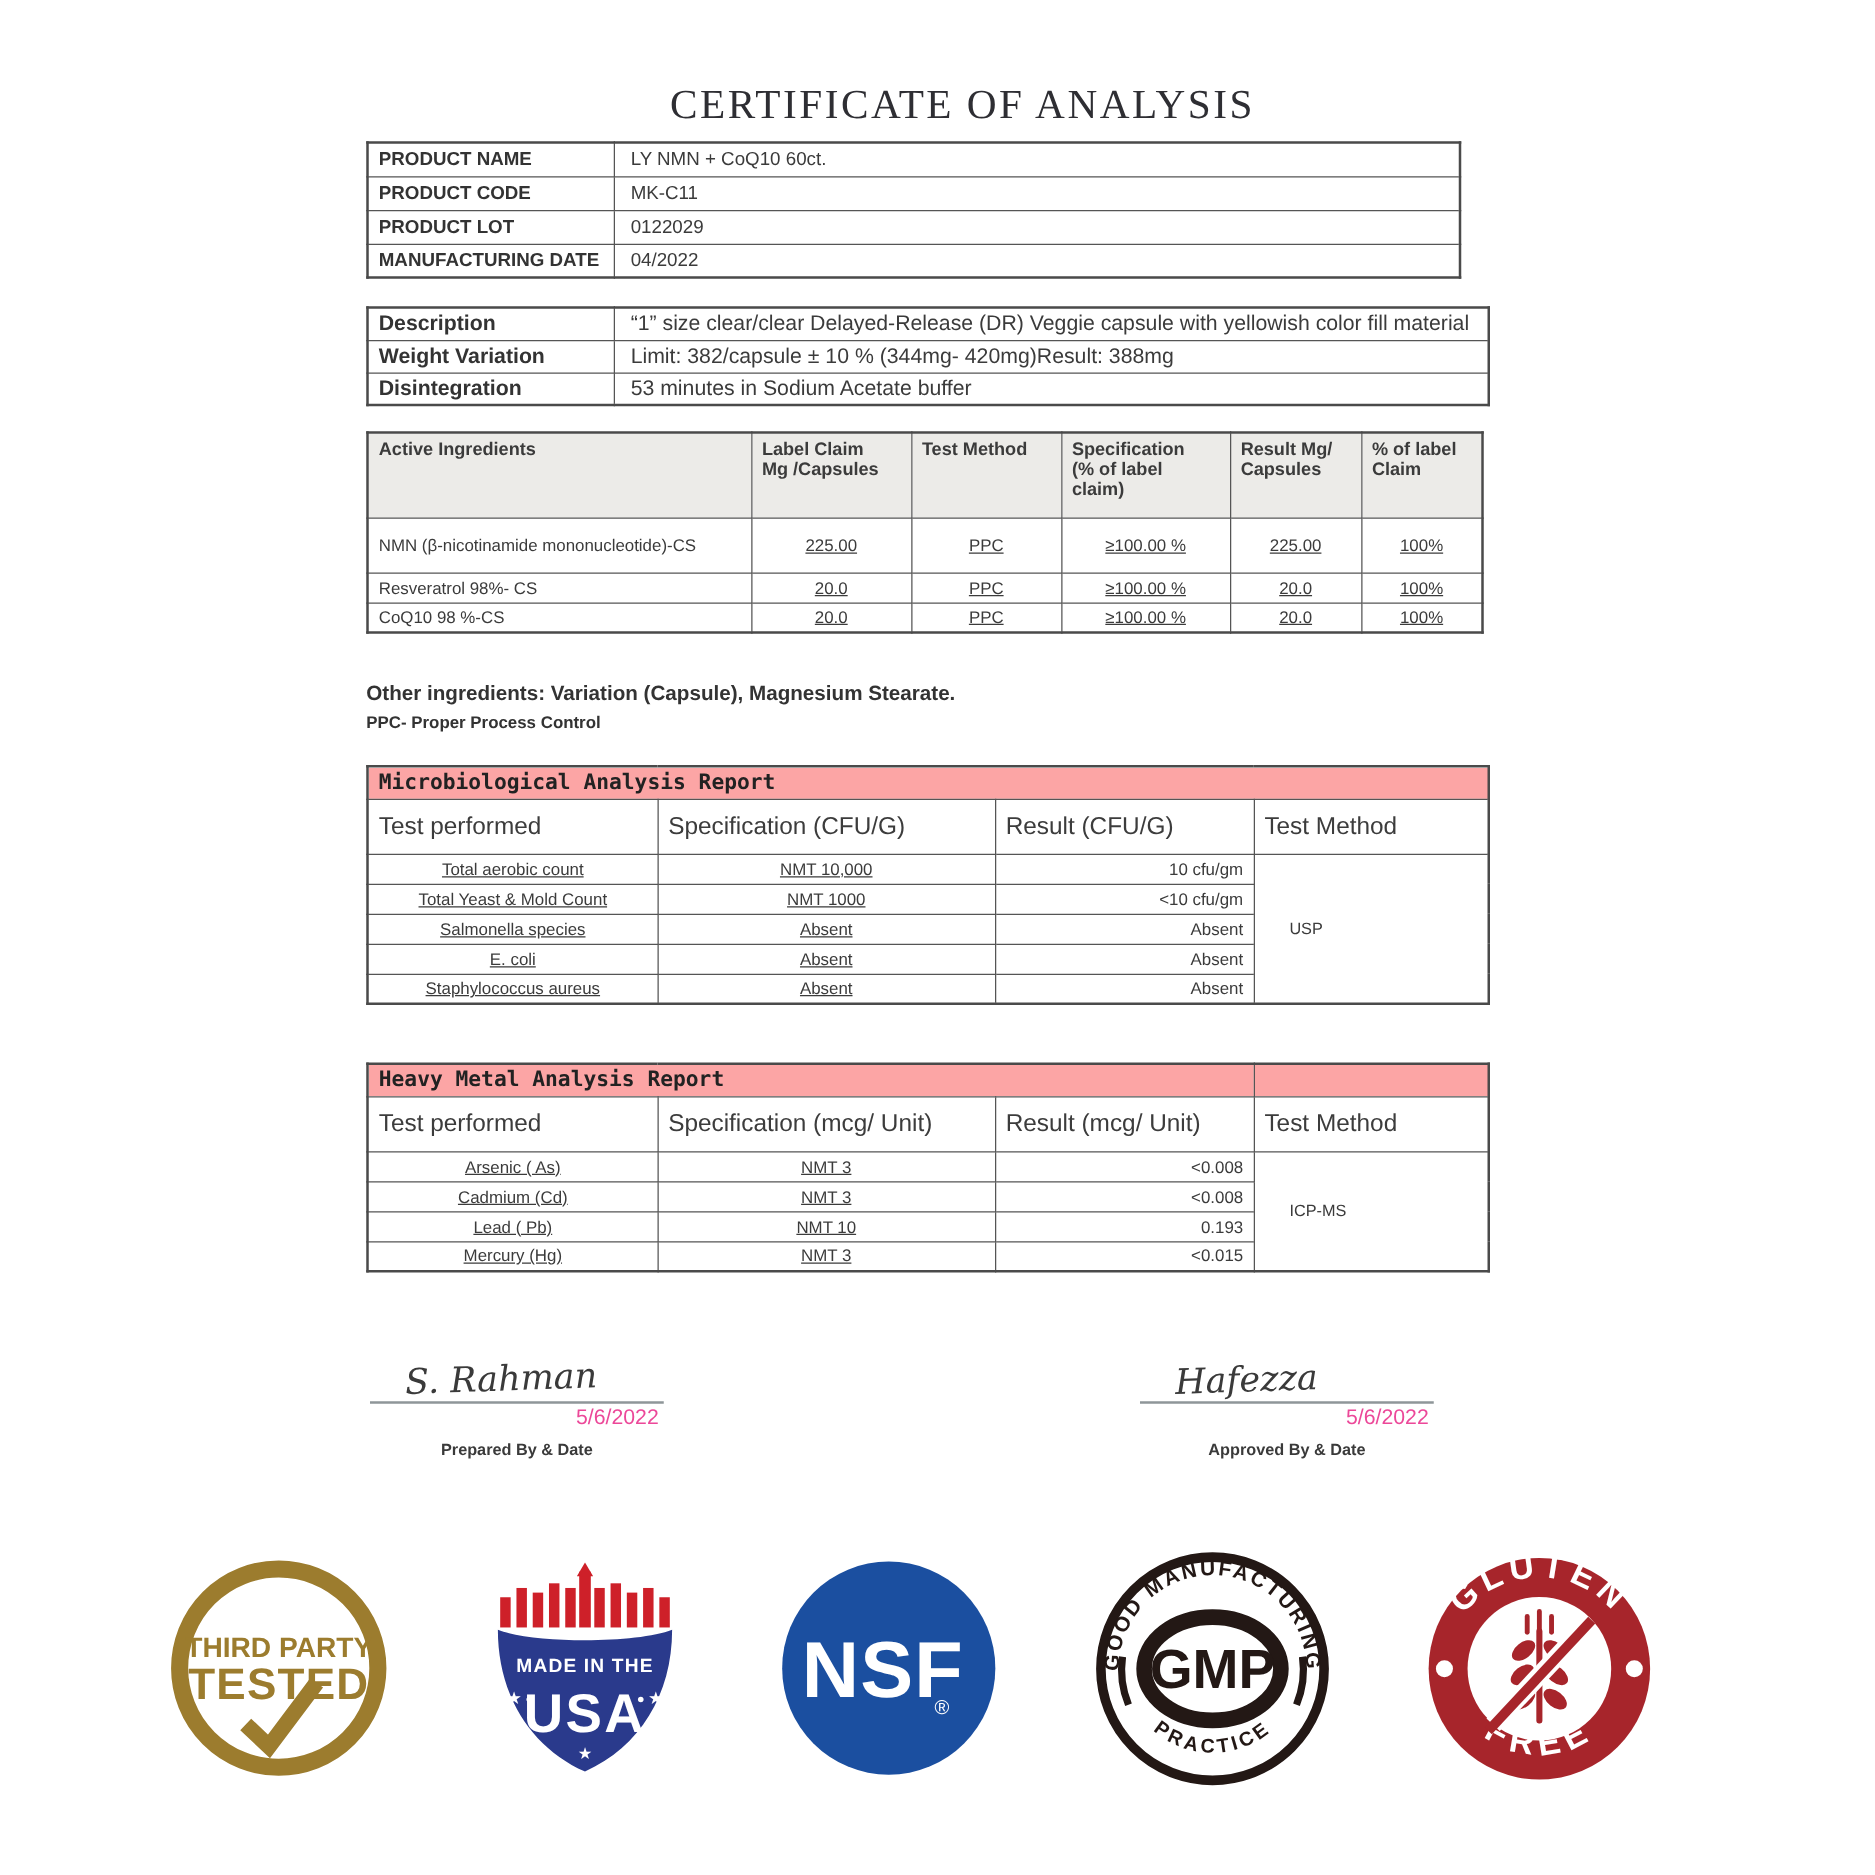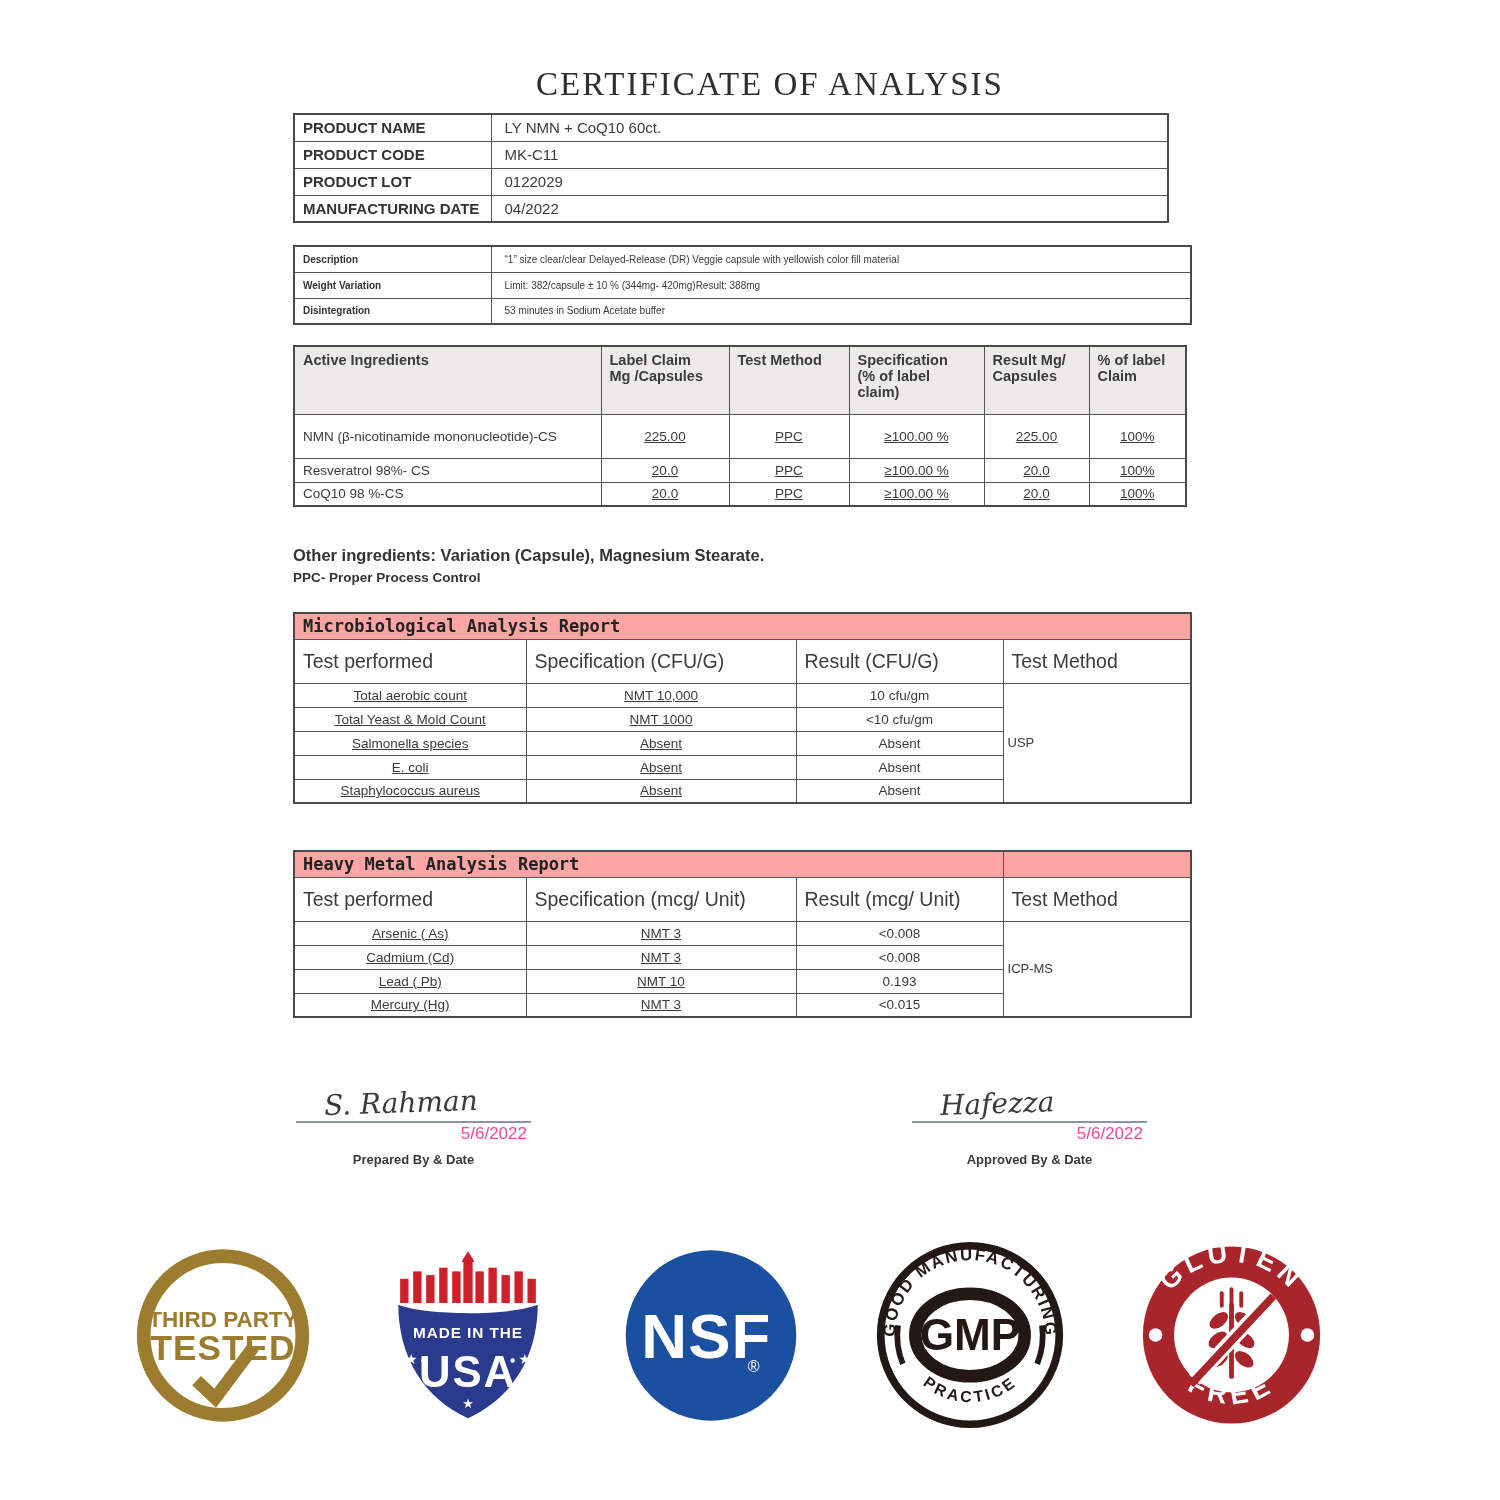--- a/index.html
+++ b/index.html
@@ -15,21 +15,21 @@
   
   table { border-collapse:collapse; table-layout:fixed; position:absolute; background:#fff; }
   td { border:1px solid #555; vertical-align:middle; font-size:13.5px; color:#3b3b3b;
        padding:2px 8px; overflow:hidden; }
   table { border:2px solid #4a4a4a; }
 
   
   .tbl-product { left:293px; top:113px; width:874px; }
   .tbl-product td { height:27px; font-size:15px;margin-left:44px; }
   .tbl-spec { left:293px; top:245px; width:897px; }
-  .tbl-spec td { height:26px; font-size:10px; }
+  .tbl-spec td { height:26px; font-size:17px; }
   .lbl { font-weight:bold; color:#333; }
   .val { padding-left:13px; }
   .val2 { display:inline-block; }
 
   
   .tbl-active { left:293px; top:345px; width:892px; }
   .tbl-active td.hdr { background:#ECEBE8; font-weight:bold; font-size:14.5px;
       vertical-align:top; padding-top:5px; height:68px; white-space:pre-line; }
   .tbl-active td { font-size:13.5px; }
   .cc { text-align:center;text-decoration:underline; }
@@ -43,22 +43,22 @@
       font-size:13.5px; color:#333; }
 
   
   .tbl-report { width:897px; }
   .tbl-micro { left:293px; top:612px; }
   .tbl-heavy { left:293px; top:850px; }
   td.titlebar { background:#fca5a5; font-family:"DejaVu Sans Mono", monospace;
       font-weight:bold; font-size:17px; height:26px; color:#222; letter-spacing:0; }
   td.bighdr { font-size:19.5px; color:#3c3c3c; height:44px; padding-left:8px; }
   .tbl-report td.data { height:24px; }
-  .ll { text-align:center; }
-  td.method { font-size:13px; padding-left:4px; }
+  .ll { text-align:right; }
+  td.method { font-size:13px; padding-left:28px; }
 
   
   .sig { position:absolute; width:235px; }
   .sig-prepared { left:296px; top:1086px; }
   .sig-approved { left:912px; top:1086px; }
   .sig-name { font-family:"DejaVu Serif", serif; font-style:italic; font-size:28px;
       color:#3a3a3a; padding-left:28px; transform:rotate(-2deg); white-space:nowrap; }
   .sig-line { border-bottom:2.5px solid #8f9699; width:100%; margin-top:2px; }
   .sig-date { text-align:right; font-size:17px; color:#ec4899; padding-right:4px; margin-top:1px; }
   .sig-label { text-align:center; font-weight:bold; font-size:13px; color:#3a3a3a; margin-top:8px; }

